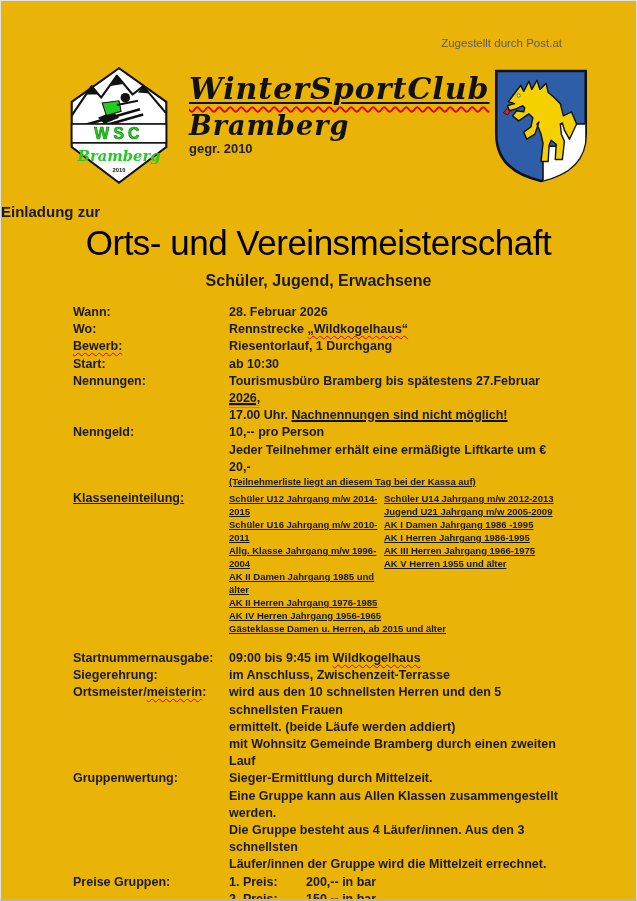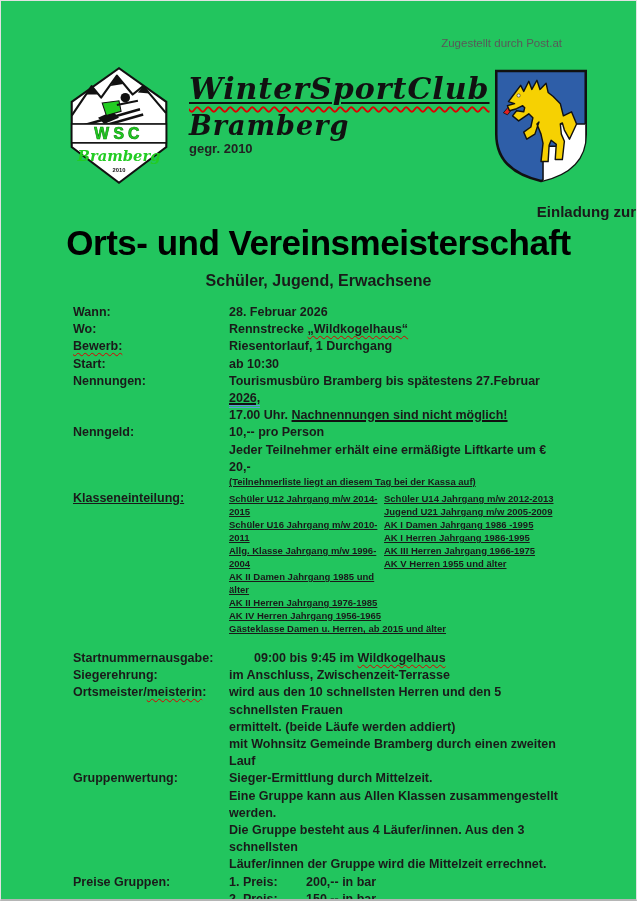--- a/index.html
+++ b/index.html
@@ -1,20 +1,20 @@
 <!DOCTYPE html>
 <html lang="de"><head>
 <meta charset="utf-8">
 <style>
   html,body{margin:0;padding:0;background:#ffffff;}
   .page{
     position:relative;
     width:637px;height:901px;
     box-sizing:border-box;
-    background:#22c55e;
+    background:#eab308;
     border:1px solid #e2e2e2;
     border-bottom:2px solid #b5b5b5;
     font-family:"Liberation Sans","DejaVu Sans",sans-serif;
     color:#1a1a1a;
     overflow:hidden;
   }
   
   .delivery{
     margin:36px 74px 0 0;
     text-align:right;
@@ -45,23 +45,23 @@
   }
   .script2{
     font-family:"DejaVu Serif","Liberation Serif",serif;
     font-style:italic;font-weight:bold;
     font-size:27px;letter-spacing:1px;color:#111;
     margin-top:4px;
   }
   .founded{font-size:13px;font-weight:bold;color:#222;margin-top:0;}
   .arms-box{width:104px;flex:0 0 auto;padding-top:2px;}
   
-  .intro{ text-align:right;font-size:15px;font-weight:bold;margin-top:12px;}
+  .intro{ text-align:left;font-size:15px;font-weight:bold;margin-top:12px;}
   .main-title{
-    text-align:center;font-size:35px;font-weight:bold;
+    text-align:center;font-size:35px;font-weight:normal;
     letter-spacing:-0.5px;margin-top:3px;color:#000;
   }
   .subtitle{text-align:center;font-size:16px;font-weight:bold;margin-top:9px;}
   
   .details{margin:14px 70px 0 72px;font-size:12.5px;font-weight:bold;line-height:17.2px;}
   .row{display:flex;align-items:flex-start;}
   .lbl{width:156px;flex:0 0 auto;}
   .val{flex:1;}
   .wavy{
     text-decoration:underline wavy #e00000;
@@ -223,21 +223,21 @@
             <div>AK I Damen Jahrgang 1986 -1995</div>
             <div>AK I Herren Jahrgang 1986-1995</div>
             <div>AK III Herren Jahrgang 1966-1975</div>
             <div>AK V Herren 1955 und älter</div>
           </div>
         </div>
         <div class="kfull">Gästeklasse Damen u. Herren, ab 2015 und älter</div>
       </div>
     </div>
 
-    <div class="row" style="margin-top:15px;gap:25px;">
+    <div class="row" style="margin-top:15px;">
       <div class="lbl">Startnummernausgabe:</div>
       <div class="val"><span>09:00 bis 9:45 im </span><span class="wavy">Wildkogelhaus</span></div>
     </div>
 
     <div class="row">
       <div class="lbl">Siegerehrung:</div>
       <div class="val">im Anschluss, Zwischenzeit-Terrasse</div>
     </div>
 
     <div class="row">

